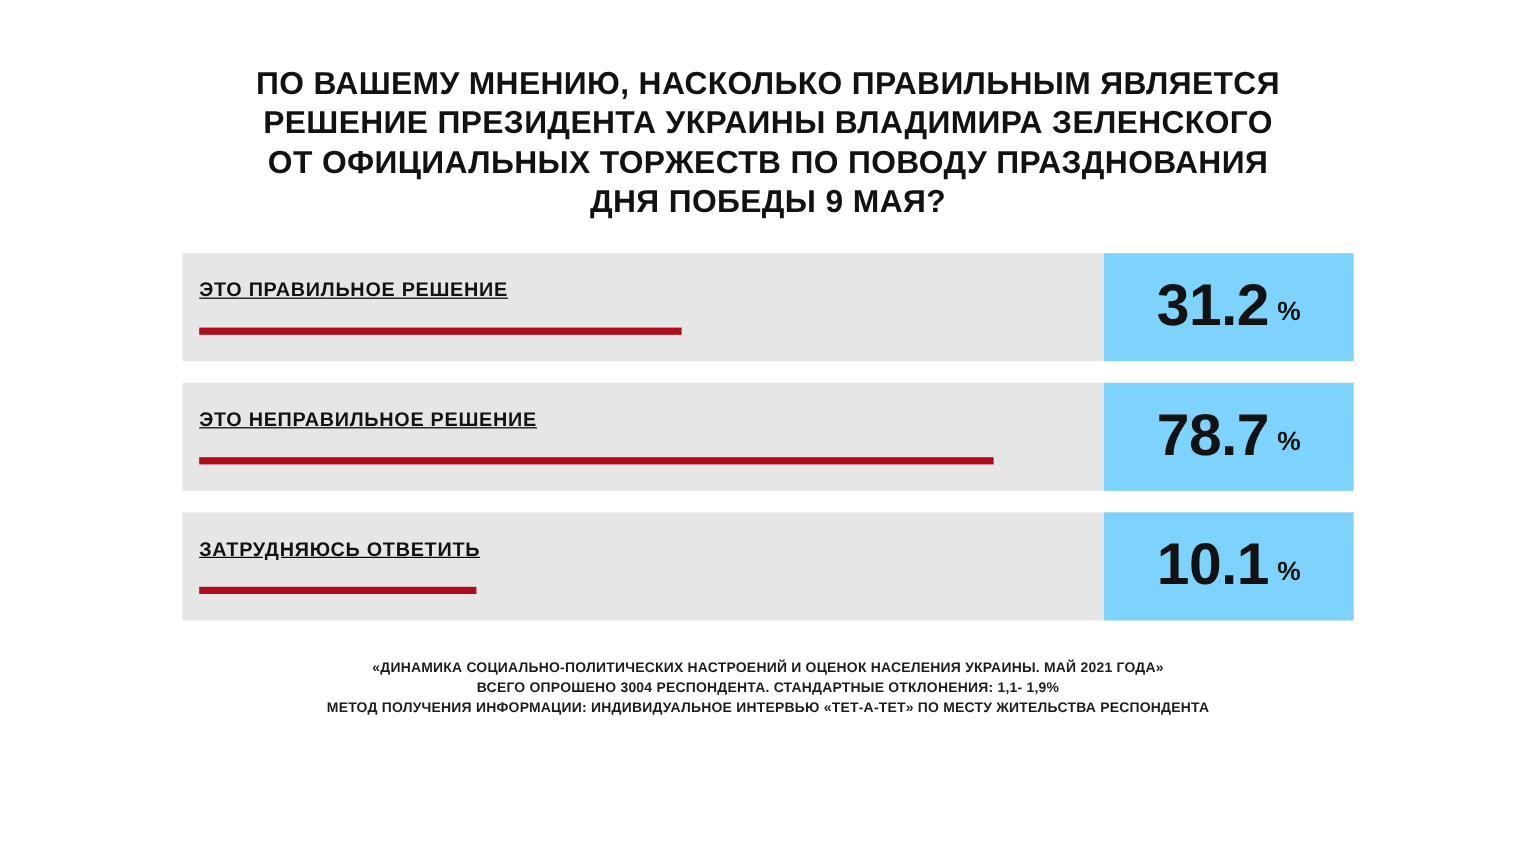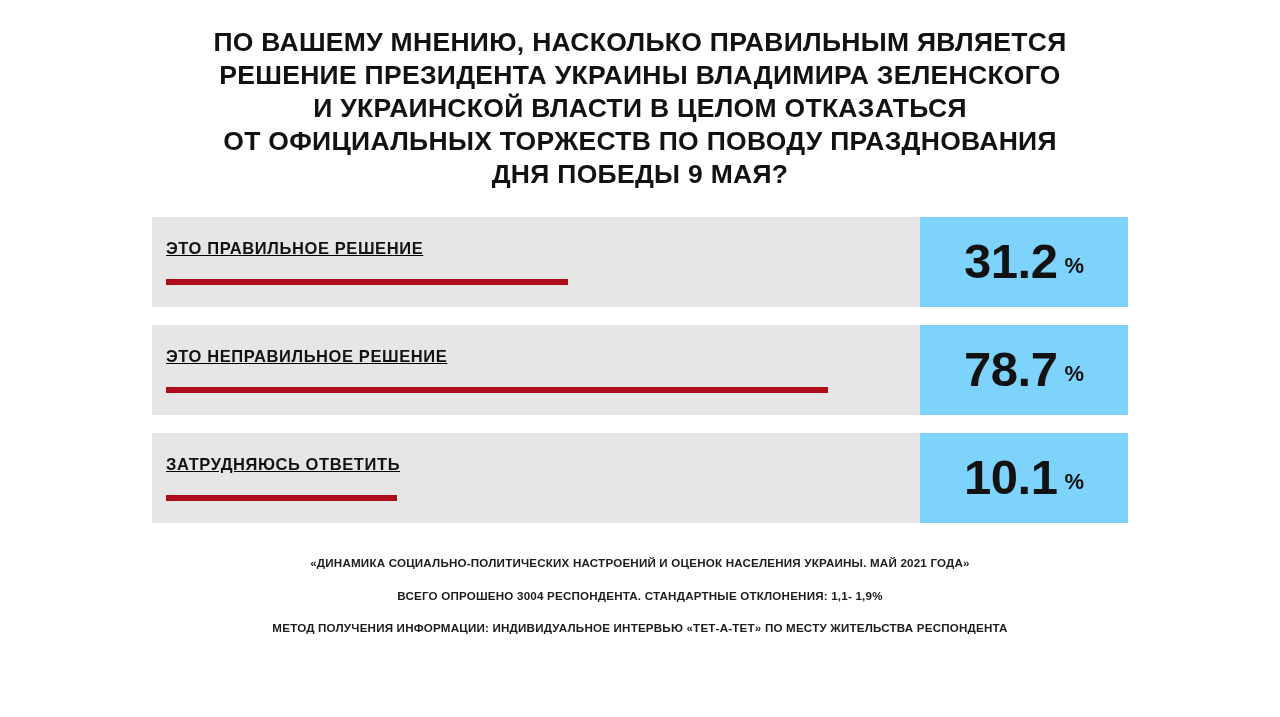--- a/index.html
+++ b/index.html
@@ -14,20 +14,21 @@
     position: relative;
     width: 1280px;
     height: 717px;
     background: #ffffff;
   }
 
   
   .title {
     padding: 26px 60px 0 60px;
     text-align: center;
+    margin-top: 27px;
   }
   .title-line {
     font-size: 26.5px;
     font-weight: bold;
     letter-spacing: 0.3px;
     line-height: 33px;
     color: #121212;
     text-transform: uppercase;
     white-space: nowrap;
   }
@@ -103,32 +104,30 @@
     padding: 0 80px;
   }
   .footer-line {
     font-size: 11.6px;
     font-weight: bold;
     letter-spacing: 0.2px;
     line-height: 16.5px;
     color: #1c1c1c;
     text-transform: uppercase;
     white-space: nowrap;
-    margin-top: 16px;
   }
 </style>
 </head>
 <body>
 
 <div class="page">
 
   <div class="title">
     <div class="title-line">ПО ВАШЕМУ МНЕНИЮ, НАСКОЛЬКО ПРАВИЛЬНЫМ ЯВЛЯЕТСЯ</div>
     <div class="title-line">РЕШЕНИЕ ПРЕЗИДЕНТА УКРАИНЫ ВЛАДИМИРА ЗЕЛЕНСКОГО</div>
-    <div class="title-line">И УКРАИНСКОЙ ВЛАСТИ В ЦЕЛОМ ОТКАЗАТЬСЯ</div>
     <div class="title-line">ОТ ОФИЦИАЛЬНЫХ ТОРЖЕСТВ ПО ПОВОДУ ПРАЗДНОВАНИЯ</div>
     <div class="title-line">ДНЯ ПОБЕДЫ 9 МАЯ?</div>
   </div>
 
   <div class="chart">
 
     <div class="row">
       <div class="row-left">
         <div class="row-label">ЭТО ПРАВИЛЬНОЕ РЕШЕНИЕ</div>
         <div class="bar-track">

